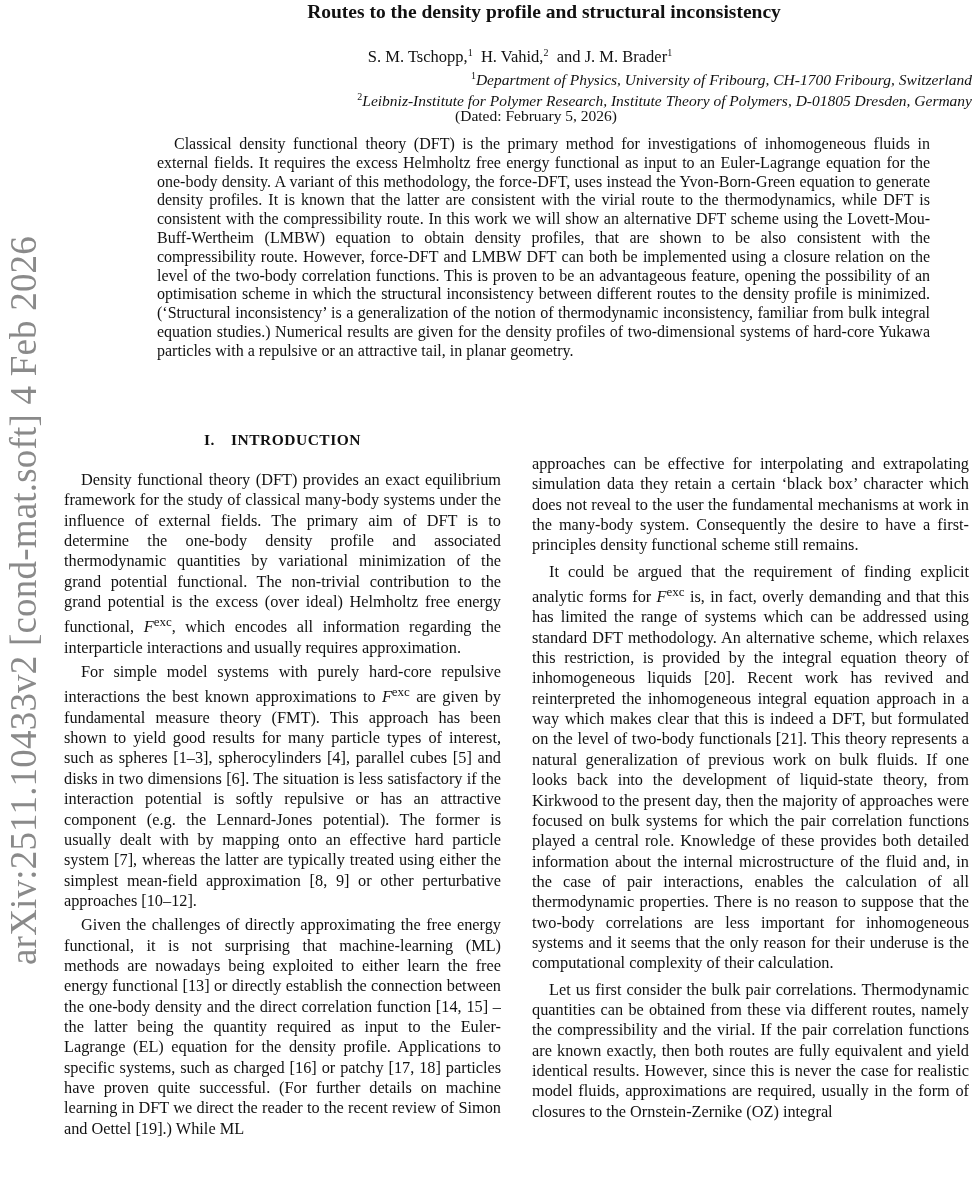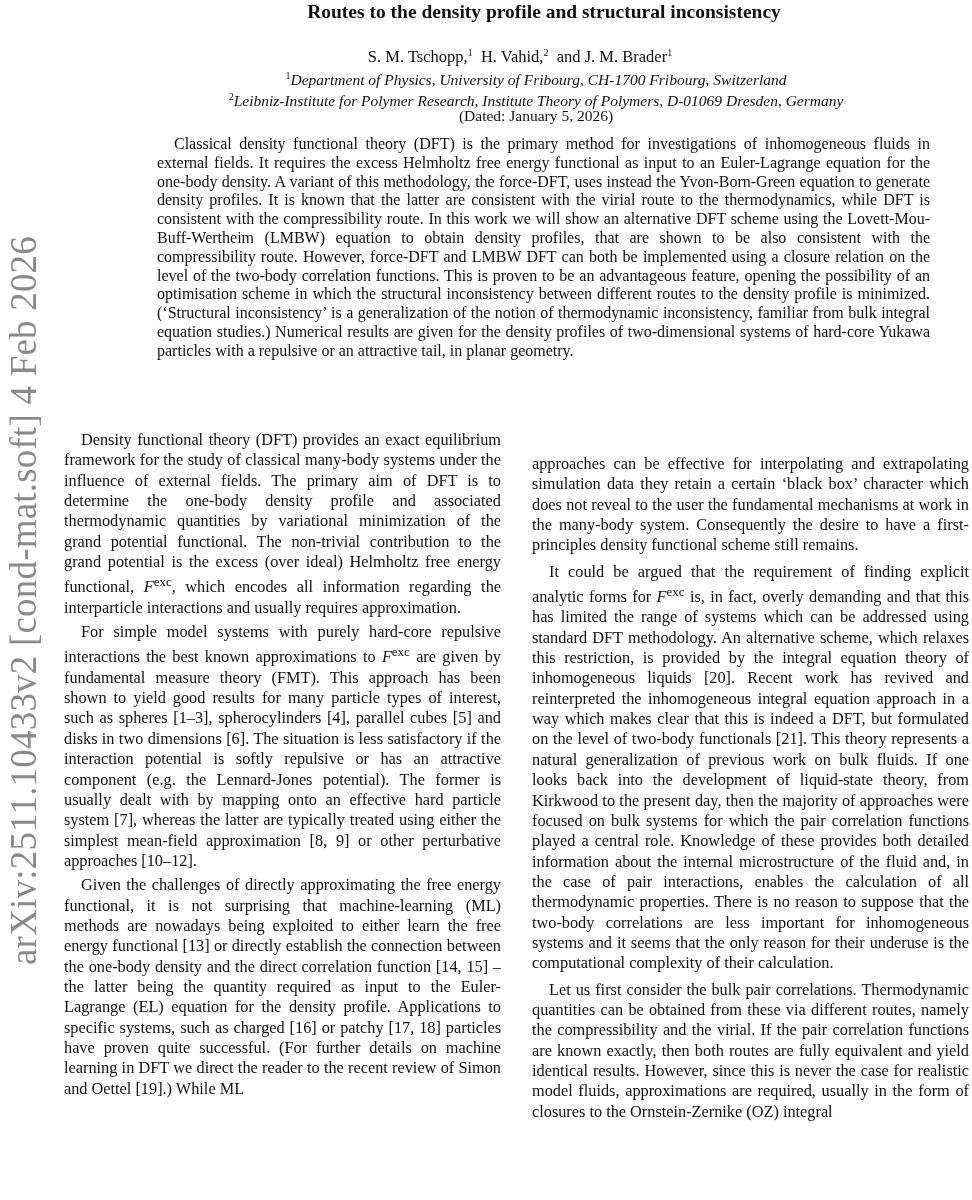--- a/index.html
+++ b/index.html
@@ -34,21 +34,21 @@
   }
   .authors {
     position: absolute; left: 0; right: 0; top: 43px;
     text-align: center;
     font-family: "Liberation Serif", serif;
     font-size: 16.5px; line-height: 20px;
     padding-left: 68px;
   }
   .affil {
     position: absolute; left: 0; right: 0;
-    text-align: center;
+    text-align: right;
     font-family: "Liberation Serif", serif;
     font-style: italic;
     font-size: 15.5px; line-height: 20px;
     padding-left: 100px;
   }
   .affil sup, .authors sup { font-size: 10px; font-style: normal; vertical-align: 6px; }
   .affil1 { top: 66px; }
   .affil2 { top: 87px; }
   .dated {
     position: absolute; left: 0; right: 0; top: 106px;
@@ -101,28 +101,31 @@
 <div class="authors">
   <span><span>S. M. Tschopp,</span><sup>1</sup></span>&nbsp;
   <span><span>H. Vahid,</span><sup>2</sup></span>&nbsp;
   <span><span>and J. M. Brader</span><sup>1</sup></span>
 </div>
 
 <div class="affil affil1">
   <sup>1</sup><span>Department of Physics, University of Fribourg, CH-1700 Fribourg, Switzerland</span>
 </div>
 <div class="affil affil2">
-  <sup>2</sup><span>Leibniz-Institute for Polymer Research, Institute Theory of Polymers, D-01069 Dresden, Germany</span>
+  <sup>2</sup><span>Leibniz-Institute for Polymer Research, Institute Theory of Polymers, D-01805 Dresden, Germany</span>
 </div>
 
-<div class="dated">(Dated: January 5, 2026)</div>
+<div class="dated">(Dated: February 5, 2026)</div>
 
 <p class="abstract">Classical density functional theory (DFT) is the primary method for investigations of inhomoge­neous fluids in external fields. It requires the excess Helmholtz free energy functional as input to an Euler-Lagrange equation for the one-body density. A variant of this methodology, the force-DFT, uses instead the Yvon-Born-Green equation to generate density profiles. It is known that the lat­ter are consistent with the virial route to the thermodynamics, while DFT is consistent with the compressibility route. In this work we will show an alternative DFT scheme using the Lovett-Mou-Buff-Wertheim (LMBW) equation to obtain density profiles, that are shown to be also consistent with the compressibility route. However, force-DFT and LMBW DFT can both be implemented using a closure relation on the level of the two-body correlation functions. This is proven to be an advantageous feature, opening the possibility of an optimisation scheme in which the structural inconsistency between different routes to the density profile is minimized. (‘Structural inconsis­tency’ is a generalization of the notion of thermodynamic inconsistency, familiar from bulk integral equation studies.) Numerical results are given for the density profiles of two-dimensional systems of hard-core Yukawa particles with a repulsive or an attractive tail, in planar geometry.</p>
 
 <div class="col col-left">
+  <div class="section-heading">
+    <span class="num">I.</span><span>INTRODUCTION</span>
+  </div>
   <p><span>Density functional theory (DFT) provides an exact equilibrium framework for the study of classical many-body systems under the influence of external fields. The primary aim of DFT is to determine the one-body density profile and associated thermodynamic quantities by vari­ational minimization of the grand potential functional. The non-trivial contribution to the grand potential is the excess (over ideal) Helmholtz free energy functional, </span><span class="F">F</span><sup class="exc">exc</sup><span>, which encodes all information regarding the inter­particle interactions and usually requires approximation.</span></p>
   <p><span>For simple model systems with purely hard-core re­pulsive interactions the best known approximations to </span><span class="F">F</span><sup class="exc">exc</sup><span> are given by fundamental measure theory (FMT). This approach has been shown to yield good results for many particle types of interest, such as spheres [1–3], spherocylinders [4], parallel cubes [5] and disks in two dimensions [6].  The situation is less satisfactory if the interaction potential is softly repulsive or has an attrac­tive component (e.g. the Lennard-Jones potential). The former is usually dealt with by mapping onto an effective hard particle system [7], whereas the latter are typically treated using either the simplest mean-field approxima­tion [8, 9] or other perturbative approaches [10–12].</span></p>
   <p>Given the challenges of directly approximating the free energy functional, it is not surprising that machine-learning (ML) methods are nowadays being exploited to either learn the free energy functional [13] or directly es­tablish the connection between the one-body density and the direct correlation function [14, 15] – the latter be­ing the quantity required as input to the Euler-Lagrange (EL) equation for the density profile.  Applications to specific systems, such as charged [16] or patchy [17, 18] particles have proven quite successful. (For further de­tails on machine learning in DFT we direct the reader to the recent review of Simon and Oettel [19].)  While ML</p>
 </div>
 
 <div class="col col-right">
   <p class="noindent">approaches can be effective for interpolating and extrap­olating simulation data they retain a certain ‘black box’ character which does not reveal to the user the funda­mental mechanisms at work in the many-body system. Consequently the desire to have a first-principles density functional scheme still remains.</p>
   <p class="gap"><span>It could be argued that the requirement of finding ex­plicit analytic forms for </span><span class="F">F</span><sup class="exc">exc</sup><span> is, in fact, overly demand­ing and that this has limited the range of systems which can be addressed using standard DFT methodology. An alternative scheme, which relaxes this restriction, is pro­vided by the integral equation theory of inhomogeneous liquids [20].  Recent work has revived and reinterpreted the inhomogeneous integral equation approach in a way which makes clear that this is indeed a DFT, but formu­lated on the level of two-body functionals [21]. This the­ory represents a natural generalization of previous work on bulk fluids.  If one looks back into the development of liquid-state theory, from Kirkwood to the present day, then the majority of approaches were focused on bulk systems for which the pair correlation functions played a central role.  Knowledge of these provides both de­tailed information about the internal microstructure of the fluid and, in the case of pair interactions, enables the calculation of all thermodynamic properties. There is no reason to suppose that the two-body correlations are less important for inhomogeneous systems and it seems that the only reason for their underuse is the computational complexity of their calculation.</span></p>
   <p class="gap">Let us first consider the bulk pair correlations. Ther­modynamic quantities can be obtained from these via dif­ferent routes, namely the compressibility and the virial. If the pair correlation functions are known exactly, then both routes are fully equivalent and yield identical re­sults.  However, since this is never the case for realistic model fluids, approximations are required, usually in the form of closures to the Ornstein-Zernike (OZ) integral</p>
 </div>

